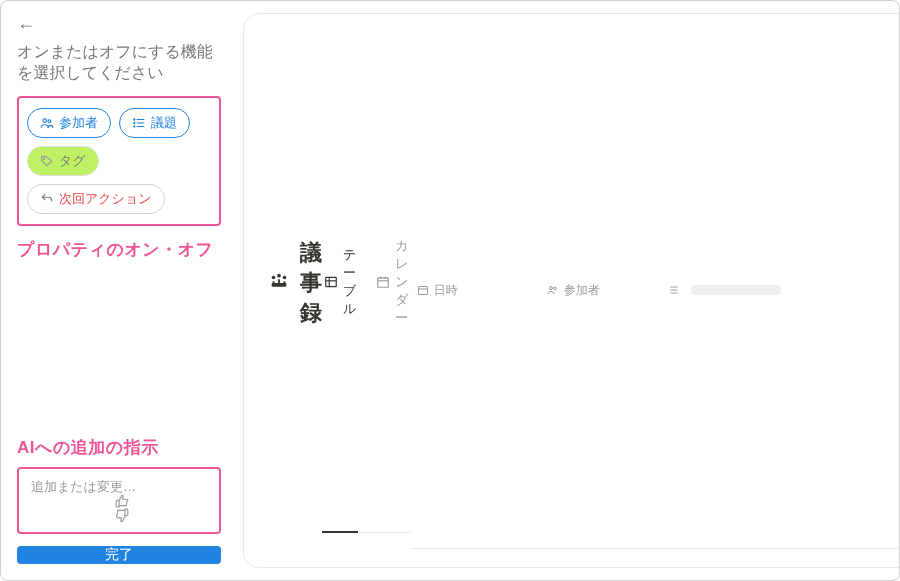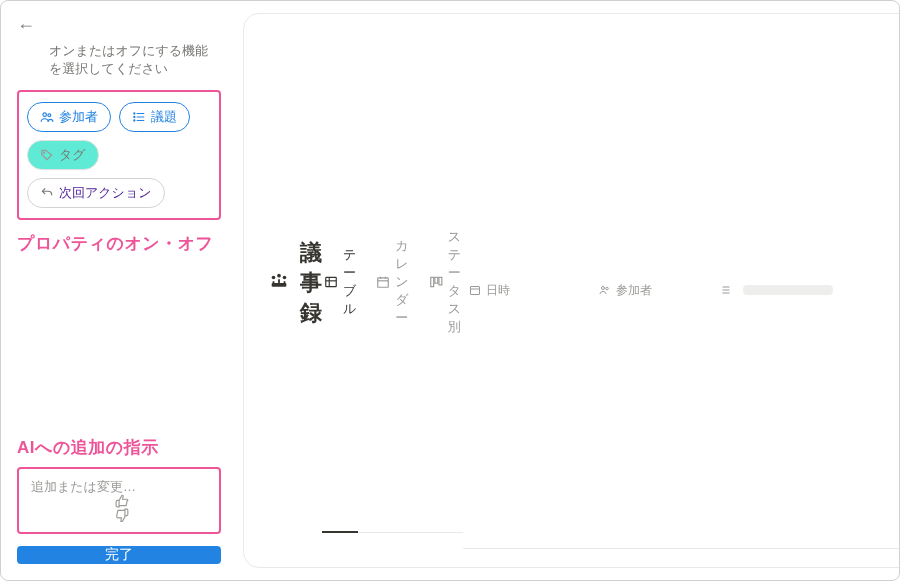--- a/index.html
+++ b/index.html
@@ -1,25 +1,25 @@
 <!DOCTYPE html>
 <html><head>
 <meta charset="utf-8">
 <style>
 * { box-sizing: border-box; margin: 0; padding: 0; }
 body { font-family: -apple-system, BlinkMacSystemFont, "Segoe UI", Helvetica, Arial, sans-serif; background: #fff; width: 900px; height: 581px; overflow: hidden; border: 1px solid #d0d0d0; border-radius: 8px; color: #37352f; }
 .container { display: flex; height: 100%; }
 .sidebar { width: 345px; padding: 12px 16px 16px 16px; display: flex; flex-direction: column; position: relative; }
 .back-arrow { font-size: 18px; color: #787774; cursor: pointer; margin-bottom: 8px; width: 20px; }
 .title { font-size: 20px; font-weight: 600; margin-bottom: 4px; }
-.subtitle { font-size: 13px; color: #787774; margin-bottom: 12px; margin-left: 32px; }
+.subtitle { font-size: 16px; color: #787774; margin-bottom: 12px; }
 .chips-box { border: 2px solid #ed5598; border-radius: 4px; padding: 10px 8px; display: flex; flex-wrap: wrap; gap: 8px; }
-.chip { display: inline-flex; align-items: center; gap: 5px; border: 1px solid #d3d3d3; border-radius: 16px; padding: 5px 12px; font-size: 13px; cursor: pointer; background: #fff; color: #4c1d95; }
+.chip { display: inline-flex; align-items: center; gap: 5px; border: 1px solid #d3d3d3; border-radius: 16px; padding: 5px 12px; font-size: 13px; cursor: pointer; background: #fff; color: #ef4444; }
 .chip.active { border-color: #2383e2; color: #2383e2; }
-.chip.muted { background: #5eead4; color: #787774; border-color: #e0e0de; justify-content: flex-end; }
+.chip.muted { background: #bef264; color: #787774; border-color: #e0e0de; justify-content: flex-end; }
 .chip .ic { width: 14px; height: 14px; display: inline-flex; align-items: center; justify-content: center; }
 .annotation { color: #ed5598; font-weight: 700; font-size: 17px; margin-top: 12px; letter-spacing: 0.5px; }
 .annotation.bottom { margin-top: 0; margin-bottom: 8px; text-align: left; padding-right: 20px; }
 .spacer { flex: 1; }
 .input-box { border: 2px solid #ed5598; border-radius: 4px; padding: 2px; margin-bottom: 12px; }
 .input-inner { display: flex; align-items: center; padding: 8px 10px; flex-direction: column; }
 .input-inner input { flex: 1; border: none; outline: none; font-size: 13px; color: #37352f; background: transparent; }
 .input-inner input::placeholder { color: #9b9a97; }
 .thumb { color: #9b9a97; font-size: 14px; margin-left: 6px; cursor: pointer; }
 .done-btn { background: #2383e2; color: #fff; border: none; border-radius: 4px; font-size: 14px; font-weight: 500; cursor: pointer; width: 100%; }
@@ -153,30 +153,20 @@
         <span>
             <svg width="14" height="14" viewBox="0 0 24 24" fill="none" stroke="#9b9a97" stroke-width="2">
               <rect x="3" y="5" width="18" height="16" rx="1"></rect>
               <line x1="3" y1="10" x2="21" y2="10"></line>
               <line x1="8" y1="3" x2="8" y2="7"></line>
               <line x1="16" y1="3" x2="16" y2="7"></line>
             </svg>
           </span>
         <span>カレンダー</span>
       </div>
-      <div class="tab">
-        <span>
-            <svg width="14" height="14" viewBox="0 0 24 24" fill="none" stroke="#9b9a97" stroke-width="2">
-              <rect x="3" y="4" width="5" height="16"></rect>
-              <rect x="10" y="4" width="5" height="10"></rect>
-              <rect x="17" y="4" width="5" height="13"></rect>
-            </svg>
-          </span>
-        <span>ステータス別</span>
-      </div>
     </div>
 
     <div class="table-head">
       <div class="th th2">
         <span>
             <svg width="12" height="12" viewBox="0 0 24 24" fill="none" stroke="#9b9a97" stroke-width="2">
               <rect x="3" y="5" width="18" height="16" rx="1"></rect>
               <line x1="3" y1="10" x2="21" y2="10"></line>
             </svg>
           </span>

